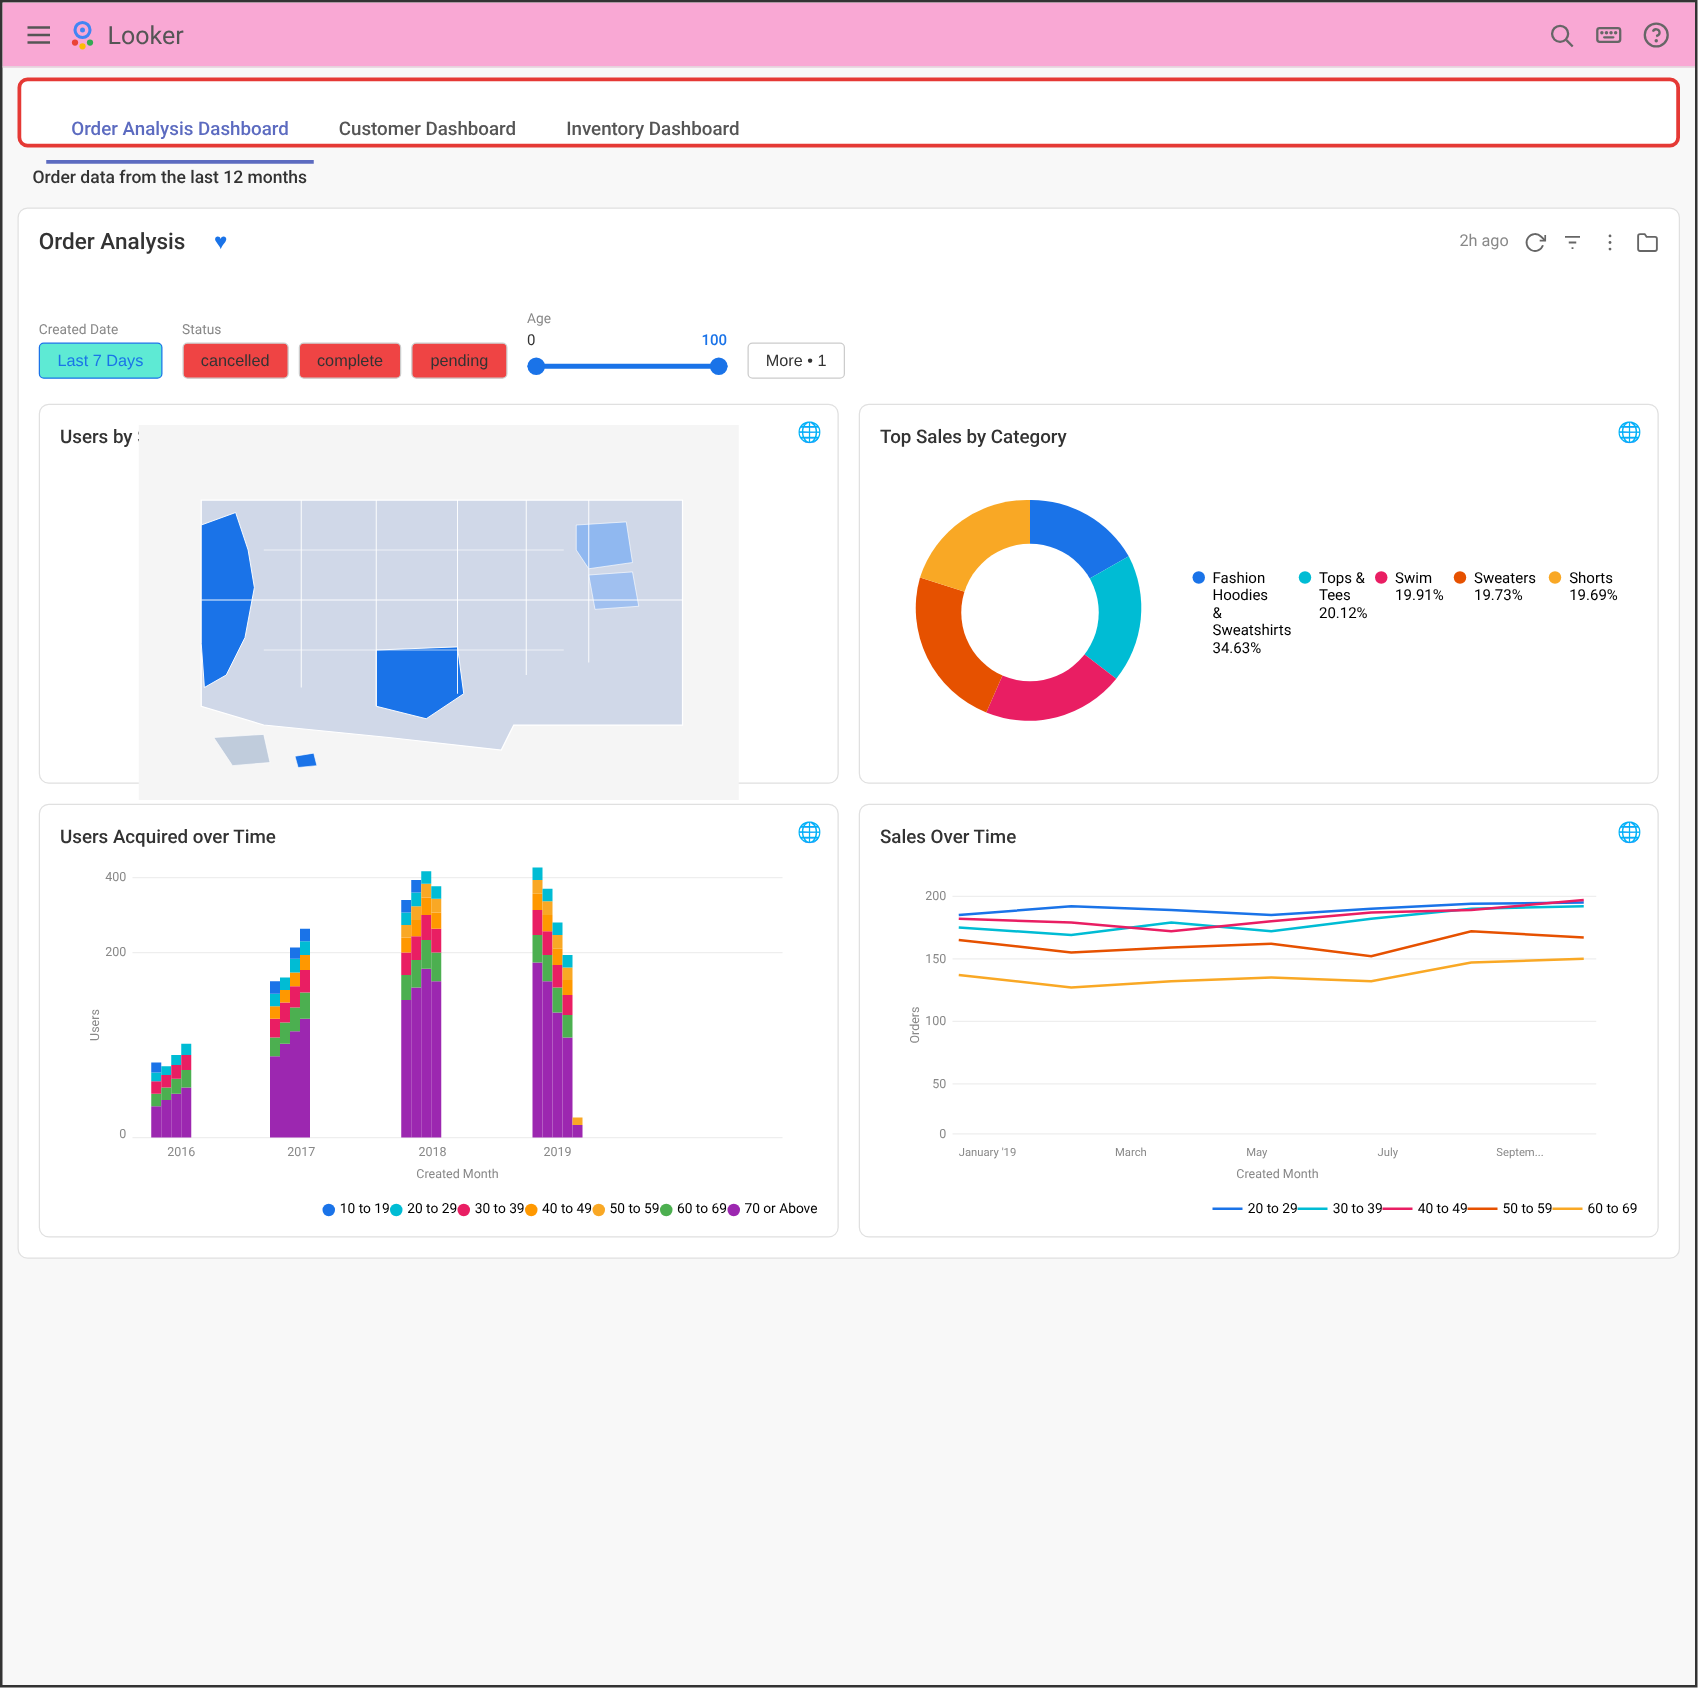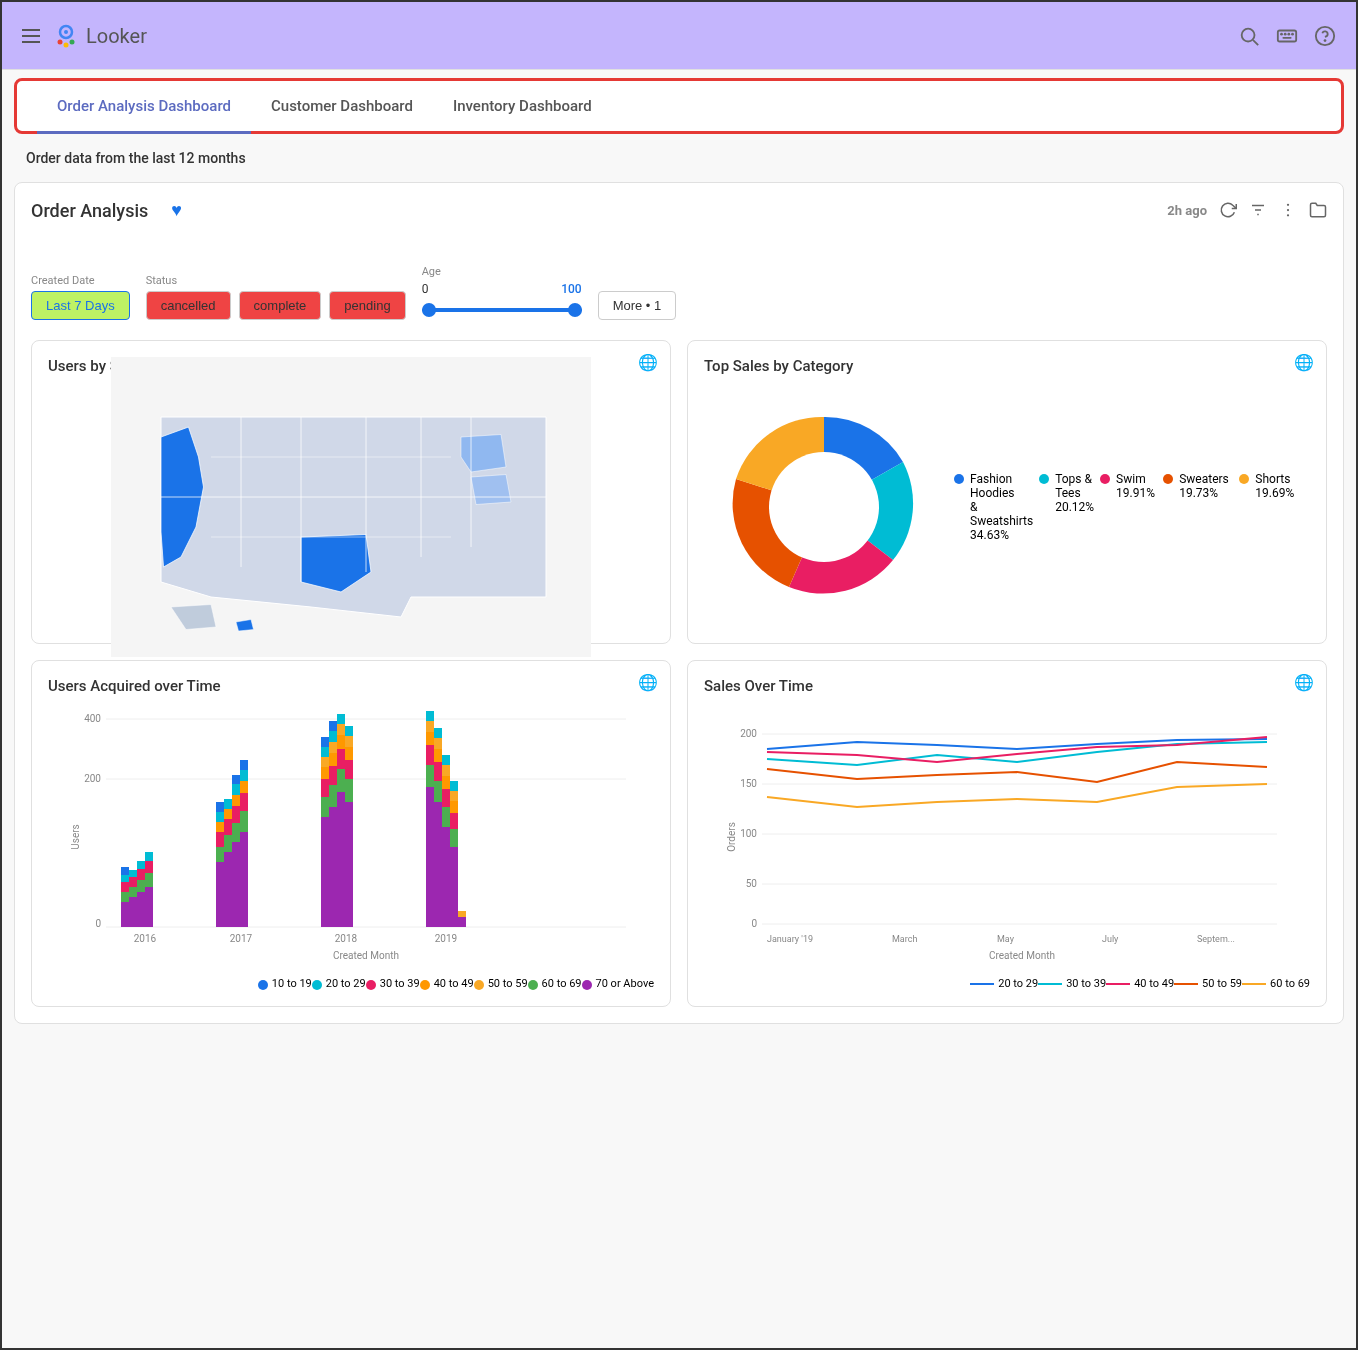--- a/index.html
+++ b/index.html
@@ -8,23 +8,23 @@
       background: #f8f8f8;
       width: 1358px;
       min-height: 1350px;
       border: 2px solid #333;
     }
     .header {
       display: flex;
       align-items: center;
       justify-content: space-between;
       padding: 10px 20px;
-      background: #c4b5fd;
+      background: #f9a8d4;
       border-bottom: 1px solid #e0e0e0;
-      height: 68px;
+      height: 52px;
     }
     .header-left {
       display: flex;
       align-items: center;
       gap: 12px;
     }
     .hamburger {
       display: flex;
       flex-direction: column;
       gap: 4px;
@@ -67,21 +67,21 @@
     }
     .tab {
       padding: 16px 20px;
       font-size: 15px;
       font-weight: 500;
       color: #555;
       cursor: pointer;
       border-bottom: 3px solid transparent;
       white-space: nowrap;
       position: relative;
-      top: 1px;
+      top: 14px;
     }
     .tab.active {
       color: #5c6bc0;
       border-bottom: 3px solid #5c6bc0;
     }
     .subtitle {
       padding: 8px 24px;
       font-size: 14px;
       color: #333;
       font-weight: 500;
@@ -110,21 +110,20 @@
     .heart-icon {
       color: #1a73e8;
       font-size: 18px;
     }
     .section-actions {
       display: flex;
       align-items: center;
       gap: 12px;
       color: #888;
       font-size: 13px;
-      font-weight: bold;
     }
     .filters-row {
       display: flex;
       align-items: flex-end;
       gap: 16px;
       margin-bottom: 20px;
       flex-wrap: wrap;
       margin-top: 44px;
     }
     .filter-group {
@@ -134,21 +133,21 @@
     }
     .filter-label {
       font-size: 11px;
       color: #888;
       text-transform: none;
     }
     .filter-btn {
       padding: 6px 14px;
       border: 1px solid #1a73e8;
       border-radius: 4px;
-      background: #bef264;
+      background: #5eead4;
       color: #1a73e8;
       font-size: 13px;
       cursor: pointer;
     }
     .filter-btn-outline {
       padding: 6px 14px;
       border: 1px solid #ccc;
       border-radius: 4px;
       background: #ef4444;
       color: #333;

